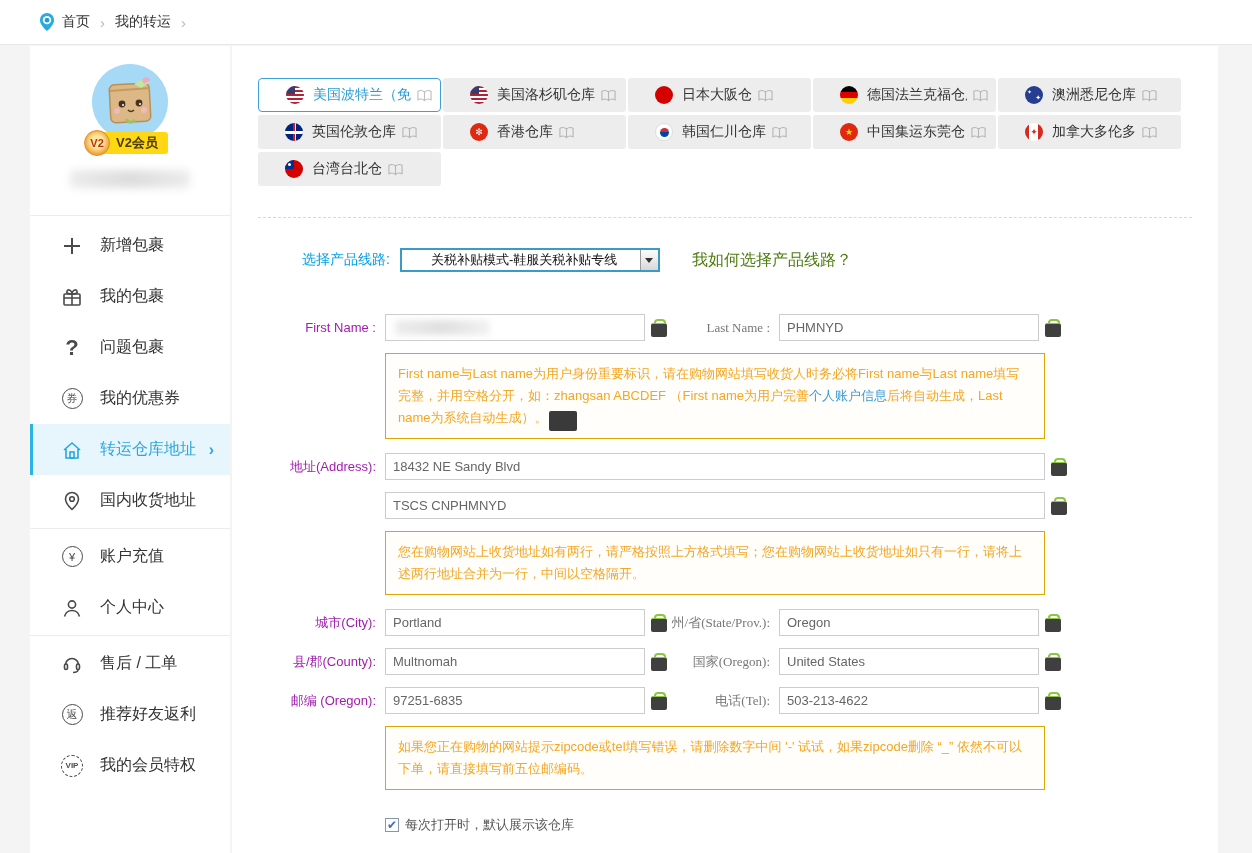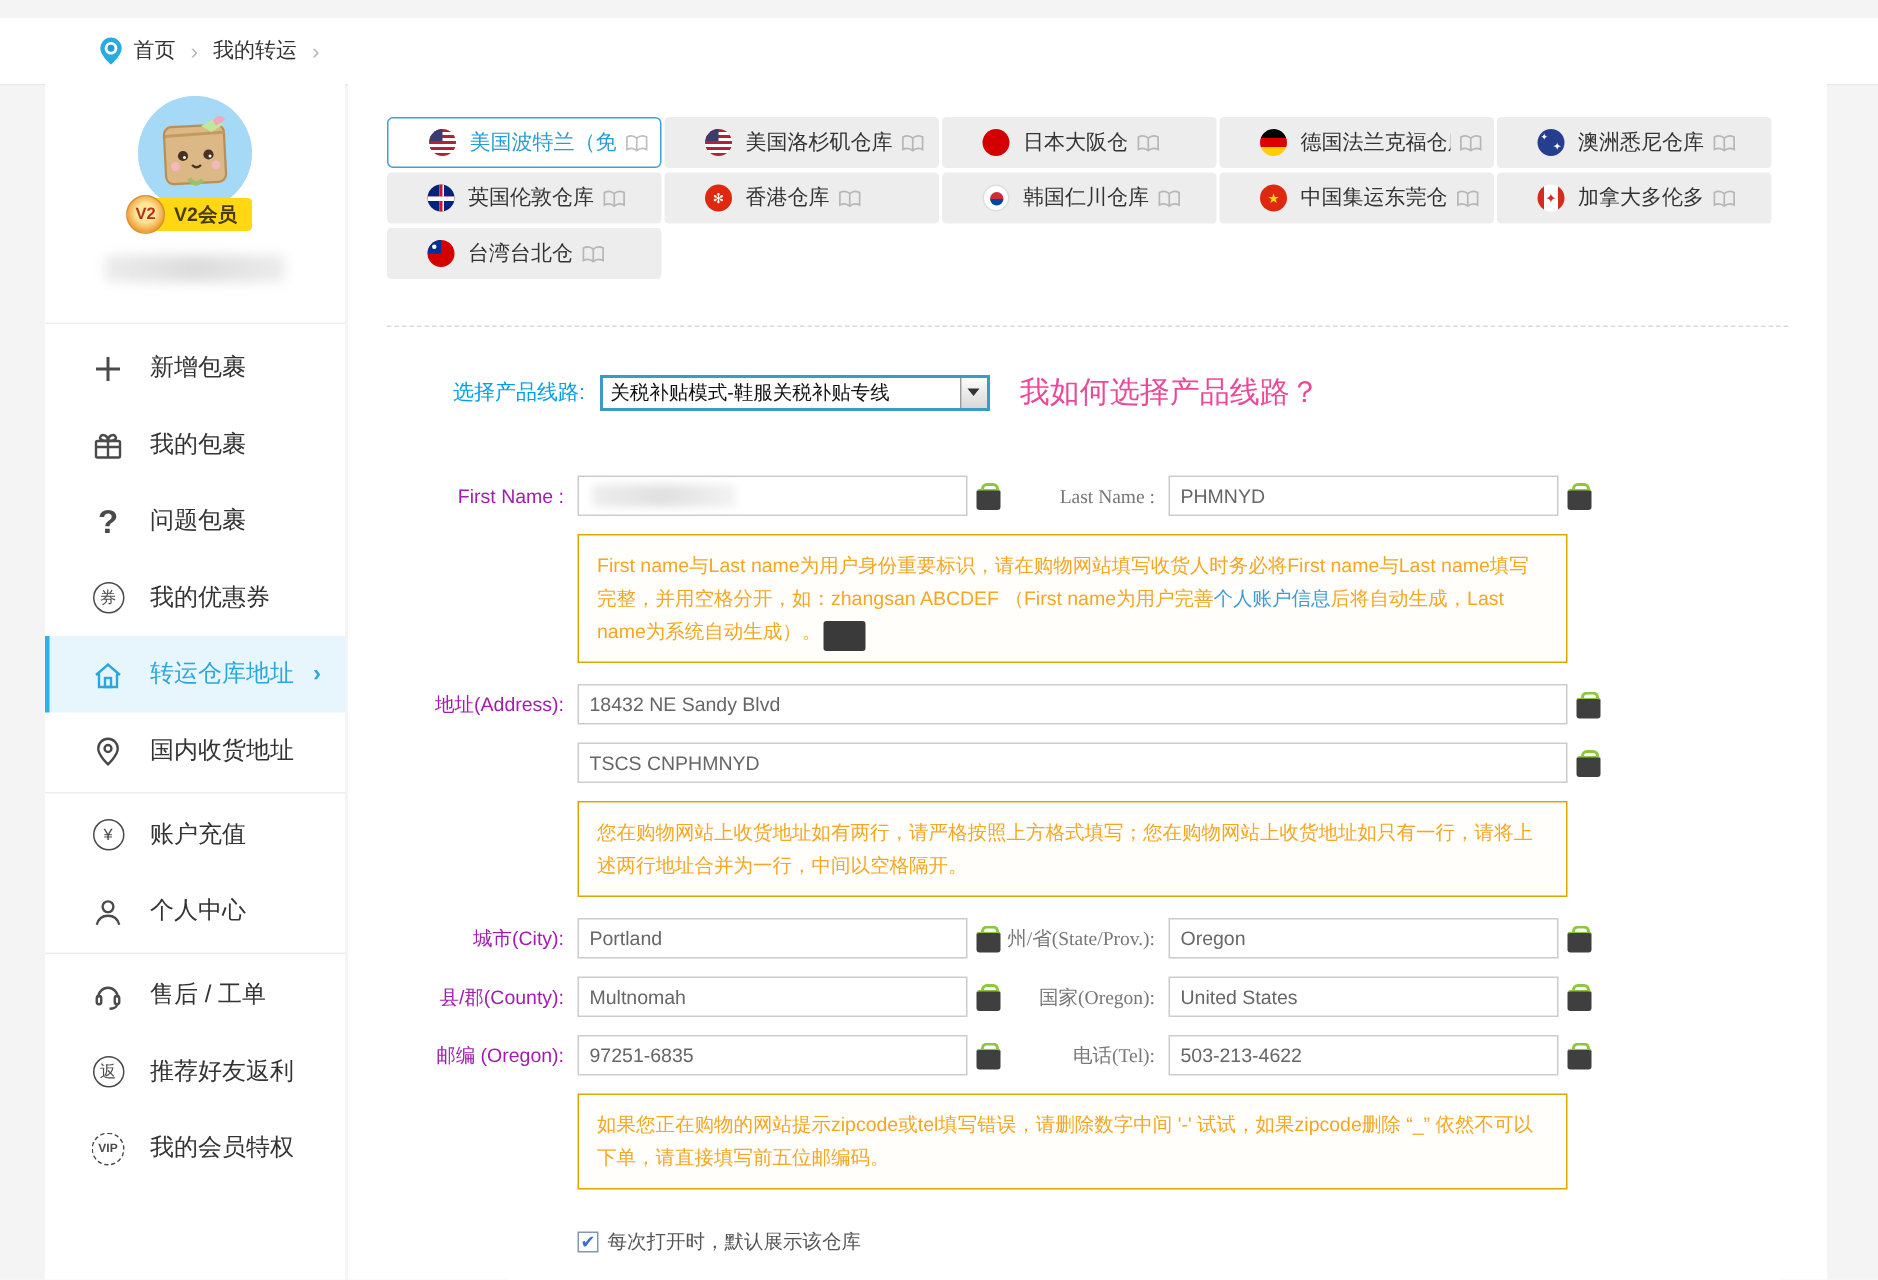--- a/index.html
+++ b/index.html
@@ -1,21 +1,21 @@
 <!DOCTYPE html>
 <html><head>
 <meta charset="utf-8">
 <style>
   * { margin:0; padding:0; box-sizing:border-box; }
   html,body { width:1252px; height:853px; overflow:hidden;
     font-family:"Liberation Sans","DejaVu Sans",sans-serif; background:#f4f4f5; }
 
   
-  .topbar { position:absolute; left:0; top:12px; width:1252px; height:45px;
-    background:#fff; border-bottom:1px solid #e7e7e7; display:flex; align-items:center;padding-left:27px; }
+  .topbar { position:absolute; left:0; top:0; width:1252px; height:45px;
+    background:#fff; border-bottom:1px solid #e7e7e7; display:flex; align-items:center; }
   .breadcrumb { display:flex; align-items:center; margin-left:38px; font-size:14px; color:#333; }
   .breadcrumb .pin { width:18px; height:20px; margin-right:6px; }
   .crumb-sep { color:#b8b8b8; margin:0 10px; font-size:15px; }
 
   
   .sidebar { position:absolute; left:30px; top:46px; width:200px; height:807px; background:#fff; }
   .main { position:absolute; left:232px; top:46px; width:986px; height:807px; background:#fff; overflow:hidden; }
 
   
   .profile { position:relative; height:170px; border-bottom:1px solid #ededed; }
@@ -77,28 +77,28 @@
   .flag-tw { background:#d40000; }
   .flag-tw::after { content:""; position:absolute; left:0; top:0; width:9px; height:9px; background:#002f95; }
   .flag-tw::before { content:""; position:absolute; left:3px; top:3px; width:3px; height:3px; border-radius:50%;
     background:#fff; z-index:1; }
 
   
   .dashed-sep { border-top:1px dashed #d9d9d9; margin:28px 26px 0 26px; }
   .product-row { display:flex; align-items:center; margin:30px 0 0 70px; font-size:14px; }
   .product-label { color:#00a0e9; margin-right:10px; }
   .combo { width:260px; height:24px; border:2px solid #3a9bc4; background:#fff; display:flex;
-    align-items:center; position:relative; cursor:pointer; }
+    align-items:center; position:relative; cursor:pointer;padding-left:24px; }
   .combo .combo-text { font-size:13px; color:#111; padding-left:5px; white-space:nowrap; overflow:hidden; width:236px; }
   .combo .combo-btn { position:absolute; right:0; top:0; width:18px; height:20px;
     background:linear-gradient(#fdfdfd,#d8d8d8); border-left:1px solid #9a9a9a;
     display:flex; align-items:center; justify-content:center; }
   .combo .arr { width:0; height:0; border-left:4px solid transparent; border-right:4px solid transparent;
     border-top:5px solid #333; }
-  .help-link { color:#ec4899; margin-left:20px; font-size:20px; cursor:pointer; }
+  .help-link { color:#4d7c0f; margin-left:32px; font-size:16px; cursor:pointer; }
 
   
   .form { margin-top:42px; font-size:13px; }
   .form-row { display:flex; align-items:center; margin-bottom:12px; }
   .lbl { width:153px; text-align:right; padding-right:9px; color:#a21caf; flex:none; }
   .lbl2 { width:112px; text-align:right; padding-right:9px; color:#777; flex:none;font-family:Liberation Serif, serif; }
   .inp { width:260px; height:27px; border:1px solid #ccc; background:#fff; padding:0 7px;
     font-size:13px; color:#666; font-family:"Liberation Sans","DejaVu Sans",sans-serif; }
   .inp.wide { width:660px; }
   .copy-icon { width:16px; height:18px; position:relative; margin-left:6px; flex:none; cursor:pointer; }

